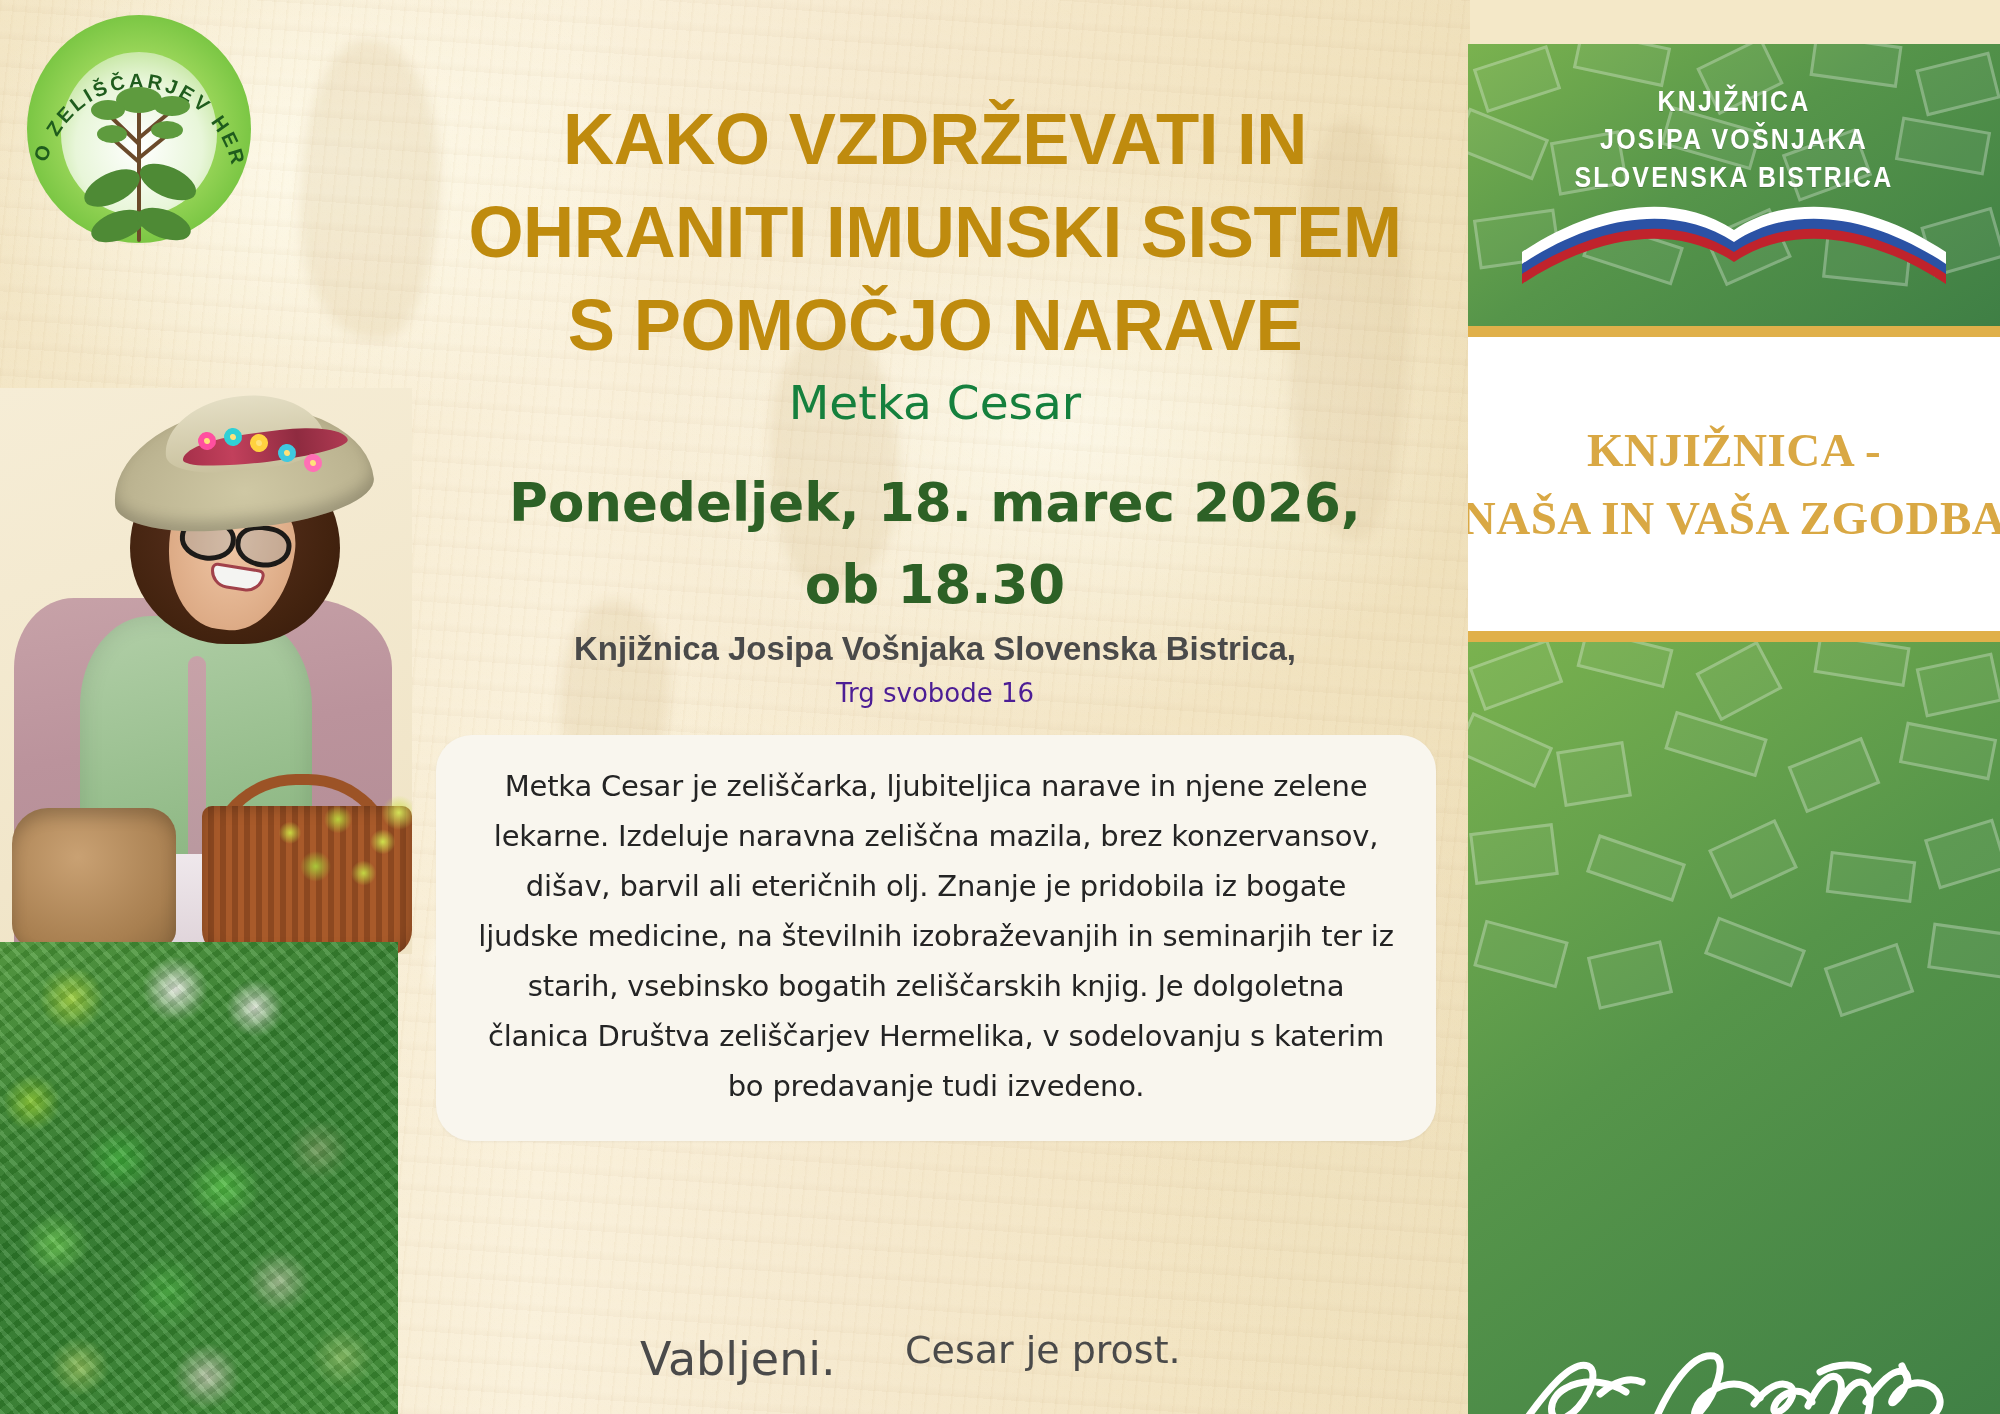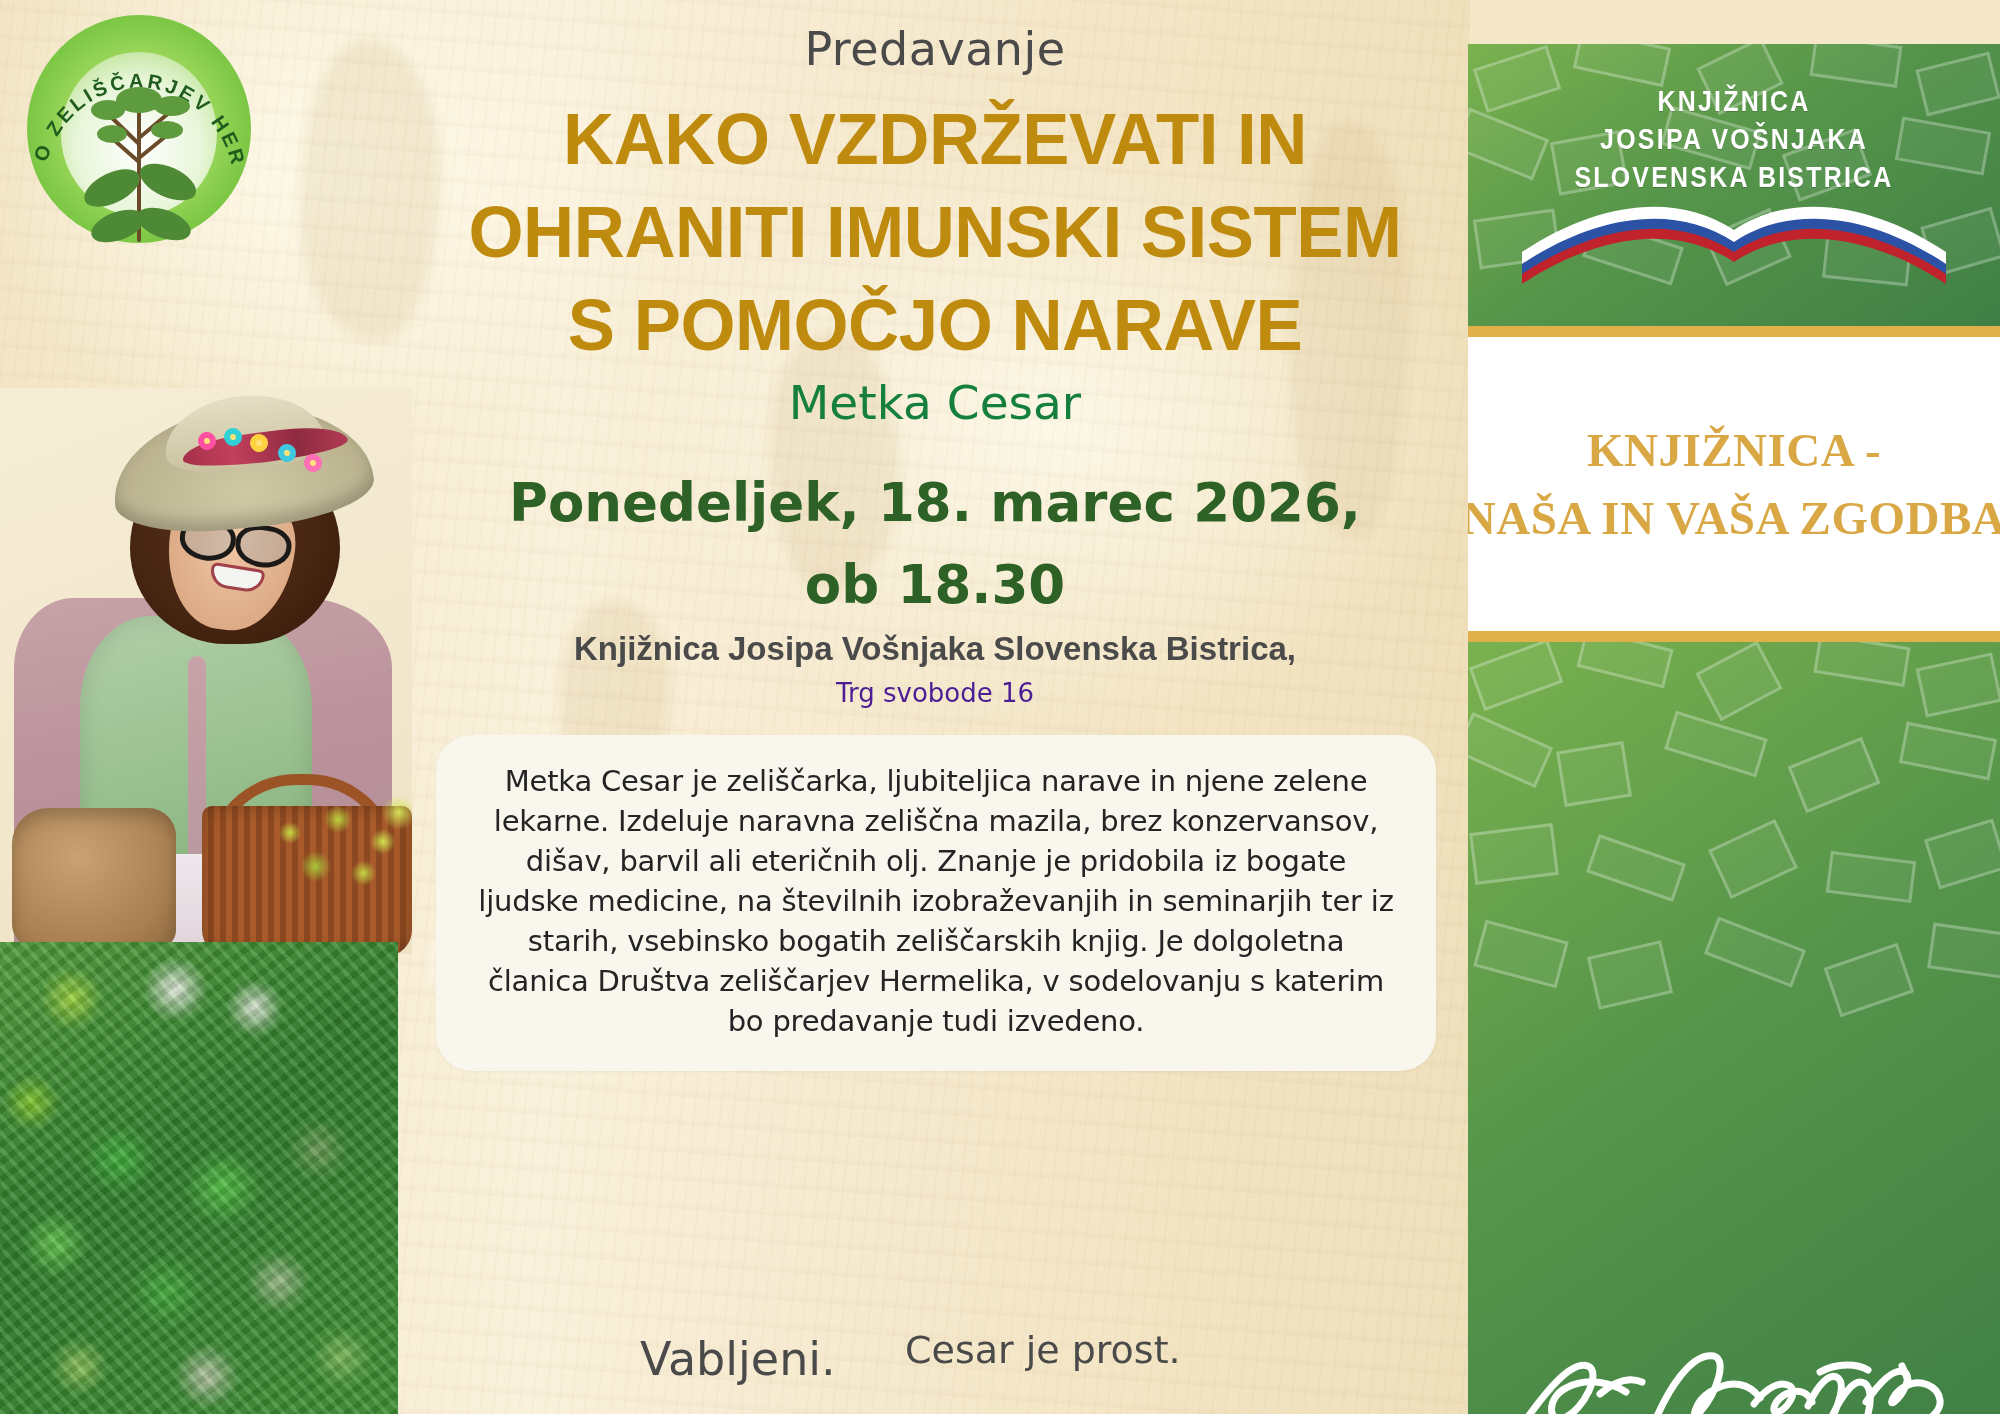--- a/index.html
+++ b/index.html
@@ -265,21 +265,21 @@
     padding: 26px 40px 30px 40px;
     box-sizing: border-box;
     box-shadow: 0 1px 3px rgba(0,0,0,.05);
   }
   .bio-card p {
     margin: 0;
     text-align: center;
     color: #242424;
     font-family: "DejaVu Sans", sans-serif;
     font-size: 29px;
-    line-height: 40px;
+    line-height: 50px;
     letter-spacing: -0.2px;
   }
 
   .footer-row {
     position:absolute; left: 0; top: 1318px; width: 100%;
     display: flex;
     align-items: baseline;
   }
   .vabljeni {
     position:absolute; left: 240px; top: 14px;
@@ -444,21 +444,20 @@
     <div class="lady-bag"></div>
     <div class="basket-handle"></div>
     <div class="lady-basket"></div>
     <div class="basket-herbs"></div>
   </div>
 
   <div class="herbs-photo"></div>
 
   <div class="center">
 
-    <div class="kicker">Predavanje</div>
 
     <div class="title">
       <span class="tl">KAKO VZDRŽEVATI IN</span>
       <span class="tl">OHRANITI IMUNSKI SISTEM</span>
       <span class="tl">S POMOČJO NARAVE</span>
     </div>
 
     <div class="speaker">Metka Cesar</div>
 
     <div class="datetime">

